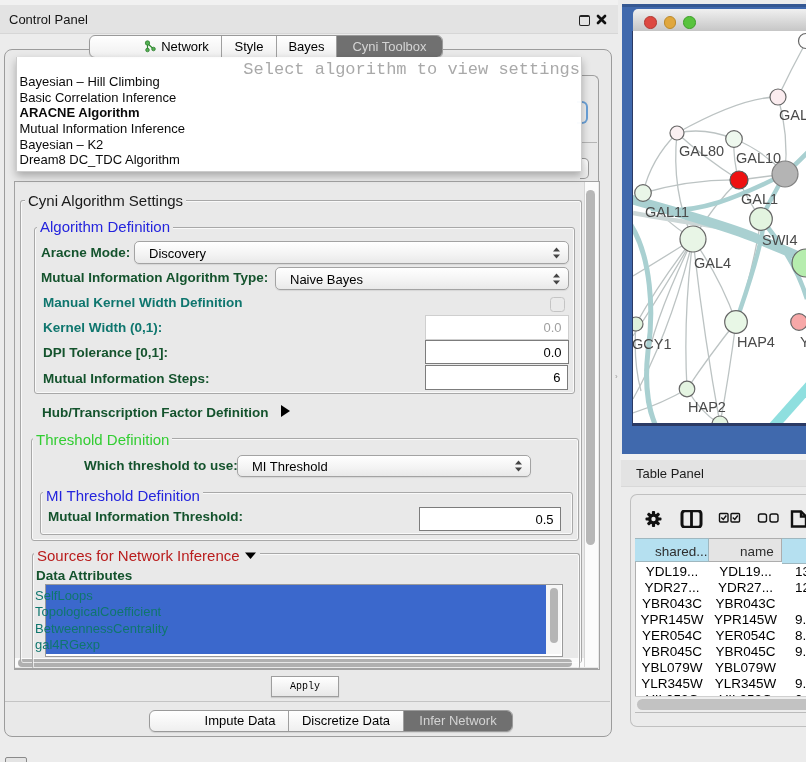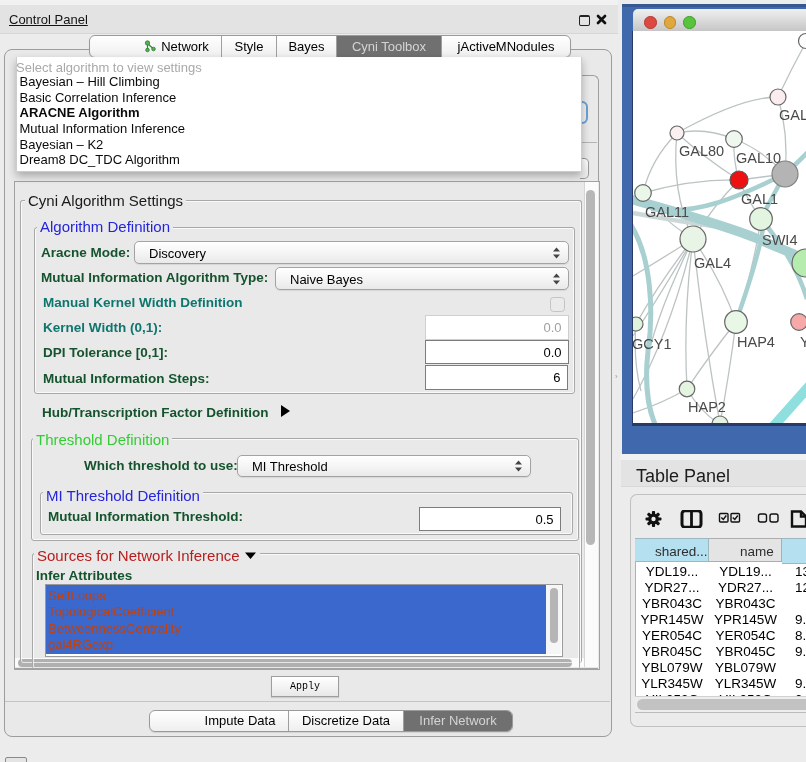--- a/index.html
+++ b/index.html
@@ -24,40 +24,39 @@
 .seg>div{display:flex;align-items:center;justify-content:center;font-size:13px;color:#000;
   border-right:1px solid #9f9f9f;box-sizing:border-box;}
 .seg>div:last-child{border-right:none;}
 .seg>div.dark{background:#707070;color:#d4d4d4;}
 </style>
 </head>
 <body>
 
 <div class="abs" style="left:0;top:0;width:618px;height:5px;background:#f1f1f1;"></div>
 <div class="abs" style="left:0;top:5px;width:618px;height:28px;background:#e3e3e3;border-bottom:1px solid #d6d6d6;"></div>
-<div class="abs" style="left:9px;top:12px;font-size:13px;color:#141414;text-decoration:underline;">Control Panel</div>
+<div class="abs" style="left:9px;top:12px;font-size:13px;color:#141414;">Control Panel</div>
 <div class="abs" style="left:579px;top:14.5px;width:9px;height:8px;border:1.5px solid #222;border-top-width:2.5px;border-radius:2px;"></div>
 <svg class="abs" style="left:595px;top:13px;" width="13" height="13" viewBox="0 0 13 13">
  <path d="M3,3 L10,10 M10,3 L3,10" stroke="#111" stroke-width="2.7" stroke-linecap="round"></path>
 </svg>
 
 <div class="abs" style="left:4px;top:49px;width:606px;height:686px;background:#e9e9e9;border:1px solid #9c9c9c;border-radius:8px;"></div>
 
 <div class="seg" style="left:89px;top:35px;height:21px;">
   <div style="width:90px;position:relative;">
     <svg width="13" height="13" viewBox="0 0 13 13" style="margin-right:4px;">
       <path d="M3.5,3.5 L3.5,9.5 M3.5,3.5 L9,8.5" stroke="#2e8b2e" stroke-width="1.2" fill="none"></path>
       <circle cx="3.5" cy="3" r="2.2" fill="#54b154" stroke="#2e7d2e" stroke-width="0.8"></circle>
       <circle cx="3.5" cy="10" r="1.8" fill="#54b154" stroke="#2e7d2e" stroke-width="0.8"></circle>
       <circle cx="9.5" cy="9" r="1.8" fill="#54b154" stroke="#2e7d2e" stroke-width="0.8"></circle>
     </svg>Network</div>
   <div style="width:55px;">Style</div>
   <div style="width:60px;">Bayes</div>
   <div class="dark" style="width:105px;">Cyni Toolbox</div>
-  <div style="width:128px;">jActiveMNodules</div>
 </div>
 
 <div class="abs" style="left:14px;top:181px;width:584px;height:487px;border:1px solid #a2a2a2;background:#e9e9e9;"></div>
 
 <div class="abs" style="left:584px;top:182px;width:13px;height:485px;background:#fbfbfb;border-left:1px solid #d5d5d5;"></div>
 <div class="abs" style="left:586px;top:190px;width:9px;height:355px;background:#b7b7b7;border-radius:5px;"></div>
 
 <div class="abs" style="left:15px;top:658px;width:569px;height:9px;background:#fbfbfb;"></div>
 <div class="abs" style="left:18px;top:658.5px;width:554px;height:8px;background:#b0b0b0;border-radius:4px;"></div>
 
@@ -125,25 +124,25 @@
 
 <div class="lbl" style="left:48px;top:509px;">Mutual Information Threshold:</div>
 <div class="tf" style="left:418.5px;top:506.5px;width:140px;height:22px;border:1px solid #7c7c7c;">
     <span>0.5</span>
   </div>
 
 <div class="groupbox" style="left:32px;top:553px;width:546px;height:115px;border-bottom:none;"></div>
 <div class="gtitle" style="left:34px;top:548px;color:#b91c1c;">Sources for Network Inference <svg width="13" height="9" viewBox="0 0 13 9" style="vertical-align:1px;">
       <path d="M1,1.5 L12,1.5 L6.5,8 Z" fill="#000"></path>
     </svg></div>
-<div class="lbl" style="left:36px;top:568px;">Infer Attributes</div>
+<div class="lbl" style="left:36px;top:568px;">Data Attributes</div>
 
 <div class="abs" style="left:44.5px;top:584px;width:516px;height:70.5px;border:1px solid #9a9a9a;background:#fff;"></div>
 <div class="abs" style="left:45.5px;top:585px;width:500px;height:68.5px;background:#3b68cc;"></div>
-<div class="abs" style="left:48px;top:587.5px;font-size:13px;color:#c2410c;line-height:16.5px;">SelfLoops<br>TopologicalCoefficient<br>BetweennessCentrality<br>gal4RGexp</div>
+<div class="abs" style="left:35px;top:587.5px;font-size:13px;color:#0f766e;line-height:16.5px;">SelfLoops<br>TopologicalCoefficient<br>BetweennessCentrality<br>gal4RGexp</div>
 <div class="abs" style="left:545.5px;top:585px;width:15px;height:68.5px;background:#f6f6f6;"></div>
 <div class="abs" style="left:549.5px;top:588px;width:8px;height:55px;background:#b5b5b5;border-radius:4px;"></div>
 
 <div class="abs" style="left:14px;top:668px;width:584px;height:1px;background:#a2a2a2;"></div>
 <div class="abs" style="left:271px;top:676px;width:66px;height:19px;border:1px solid #9e9e9e;border-radius:0;background:linear-gradient(#ffffff,#e8e8e8);box-shadow:0 1px 1px rgba(0,0,0,0.12);font-size:10px;display:flex;align-items:center;justify-content:center;font-family:Liberation Mono, monospace;">Apply</div>
 <div class="abs" style="left:5px;top:701px;width:605px;height:1px;background:#c4c4c4;"></div>
 
 <div class="seg" style="left:149px;top:709.5px;height:20px;">
   <div style="width:97px;">Impute Data</div>
   <div style="width:115px;">Discretize Data</div>
@@ -151,21 +150,21 @@
 </div>
 
 <div class="abs" style="left:4.5px;top:757px;width:20px;height:10px;border:1px solid #8a8a8a;background:#e4e4e4;border-radius:2px;"></div>
 
 <div class="abs" style="left:581px;top:74.5px;width:17px;height:106px;border-top:1px solid #9e9e9e;border-right:1px solid #9e9e9e;border-radius:0 6px 0 0;"></div>
 <div class="abs" style="left:577px;top:100.5px;width:9px;height:19px;border:2.5px solid #6aa1d8;border-left:none;border-radius:0 6px 6px 0;background:#f0f0f0;"></div>
 <div class="abs" style="left:581px;top:142px;width:16px;height:1px;background:#b5b5b5;"></div>
 <div class="abs" style="left:580px;top:157.5px;width:8px;height:19px;border:1px solid #9a9a9a;border-left:none;border-radius:0 5px 5px 0;background:linear-gradient(#fff,#e9e9e9);"></div>
 
 <div class="abs" style="left:16px;top:57px;width:564px;height:113.5px;background:rgba(255,255,255,0.97);border:1px solid #cccccc;border-top:none;box-shadow:0 4px 9px rgba(0,0,0,0.28);border-radius:0 0 2px 2px;"></div>
-<div class="abs" style="left:16px;top:60px;width:564px;text-align:left;font-size:13px;color:#a9a9a9;">Select algorithm to view settings</div>
+<div class="abs" style="left:16px;top:60px;width:564px;text-align:right;font-size:17px;color:#a9a9a9;font-family:Liberation Mono, monospace;">Select algorithm to view settings</div>
 <div class="abs" style="left:19.5px;top:74px;font-size:13px;color:#0a0a0a;line-height:15.65px;">Bayesian – Hill Climbing<br>Basic Correlation Inference<br><span class="b">ARACNE Algorithm</span><br>Mutual Information Inference<br>Bayesian – K2<br>Dream8 DC_TDC Algorithm</div>
 
 <div class="abs" style="left:622px;top:4px;width:184px;height:450px;background:#4069ad;"></div>
 <div class="abs" style="left:622px;top:4px;width:184px;height:3px;background:#355892;"></div>
 <div class="abs" style="left:633px;top:9px;width:173px;height:22px;background:linear-gradient(#f0f0f0,#c6c6c6);border-bottom:1px solid #8f8f8f;border-radius:5px 0 0 0;"></div>
 <div class="abs" style="left:644px;top:16px;width:10.5px;height:10.5px;border-radius:50%;background:#dd4941;border:0.5px solid #b23a33;"></div>
 <div class="abs" style="left:663.5px;top:16px;width:10.5px;height:10.5px;border-radius:50%;background:#e0a73d;border:0.5px solid #bb8a2d;"></div>
 <div class="abs" style="left:683px;top:16px;width:10.5px;height:10.5px;border-radius:50%;background:#58c33d;border:0.5px solid #3f9e2b;"></div>
 
 <div class="abs" style="left:631.5px;top:31px;width:1.5px;height:395px;background:#2b3a64;"></div>
@@ -243,21 +242,21 @@
  <text x="61" y="236.5">GAL4</text>
  <text x="-1" y="317.5">GCY1</text>
  <text x="104" y="316">HAP4</text>
  <text x="167" y="316">Y</text>
  <text x="55" y="381">HAP2</text>
 </g>
 </svg>
 
 <div class="abs" style="left:620px;top:454px;width:186px;height:6px;background:#f1f1f1;"></div>
 <div class="abs" style="left:621px;top:460px;width:185px;height:26px;background:#e3e3e3;border-bottom:1px solid #d8d8d8;"></div>
-<div class="abs" style="left:636px;top:466px;font-size:18px;color:#1c1c1c;">Table Panel</div>
+<div class="abs" style="left:636px;top:466px;font-size:13px;color:#1c1c1c;">Table Panel</div>
 
 <div class="abs" style="left:630px;top:494px;width:176px;height:231px;background:#ebebeb;border:1px solid #c0c0c0;border-right:none;border-radius:7px 0 0 7px;"></div>
 
 <svg class="abs" style="left:645px;top:510px;" width="161" height="18" viewBox="0 0 161 18">
 
  <g transform="translate(8.5,9)" fill="#111">
   <g id="teeth">
    <rect x="-1.6" y="-8" width="3.2" height="4" rx="1"></rect>
    <rect x="-1.6" y="4" width="3.2" height="4" rx="1"></rect>
    <rect x="-8" y="-1.6" width="4" height="3.2" ry="1"></rect>

